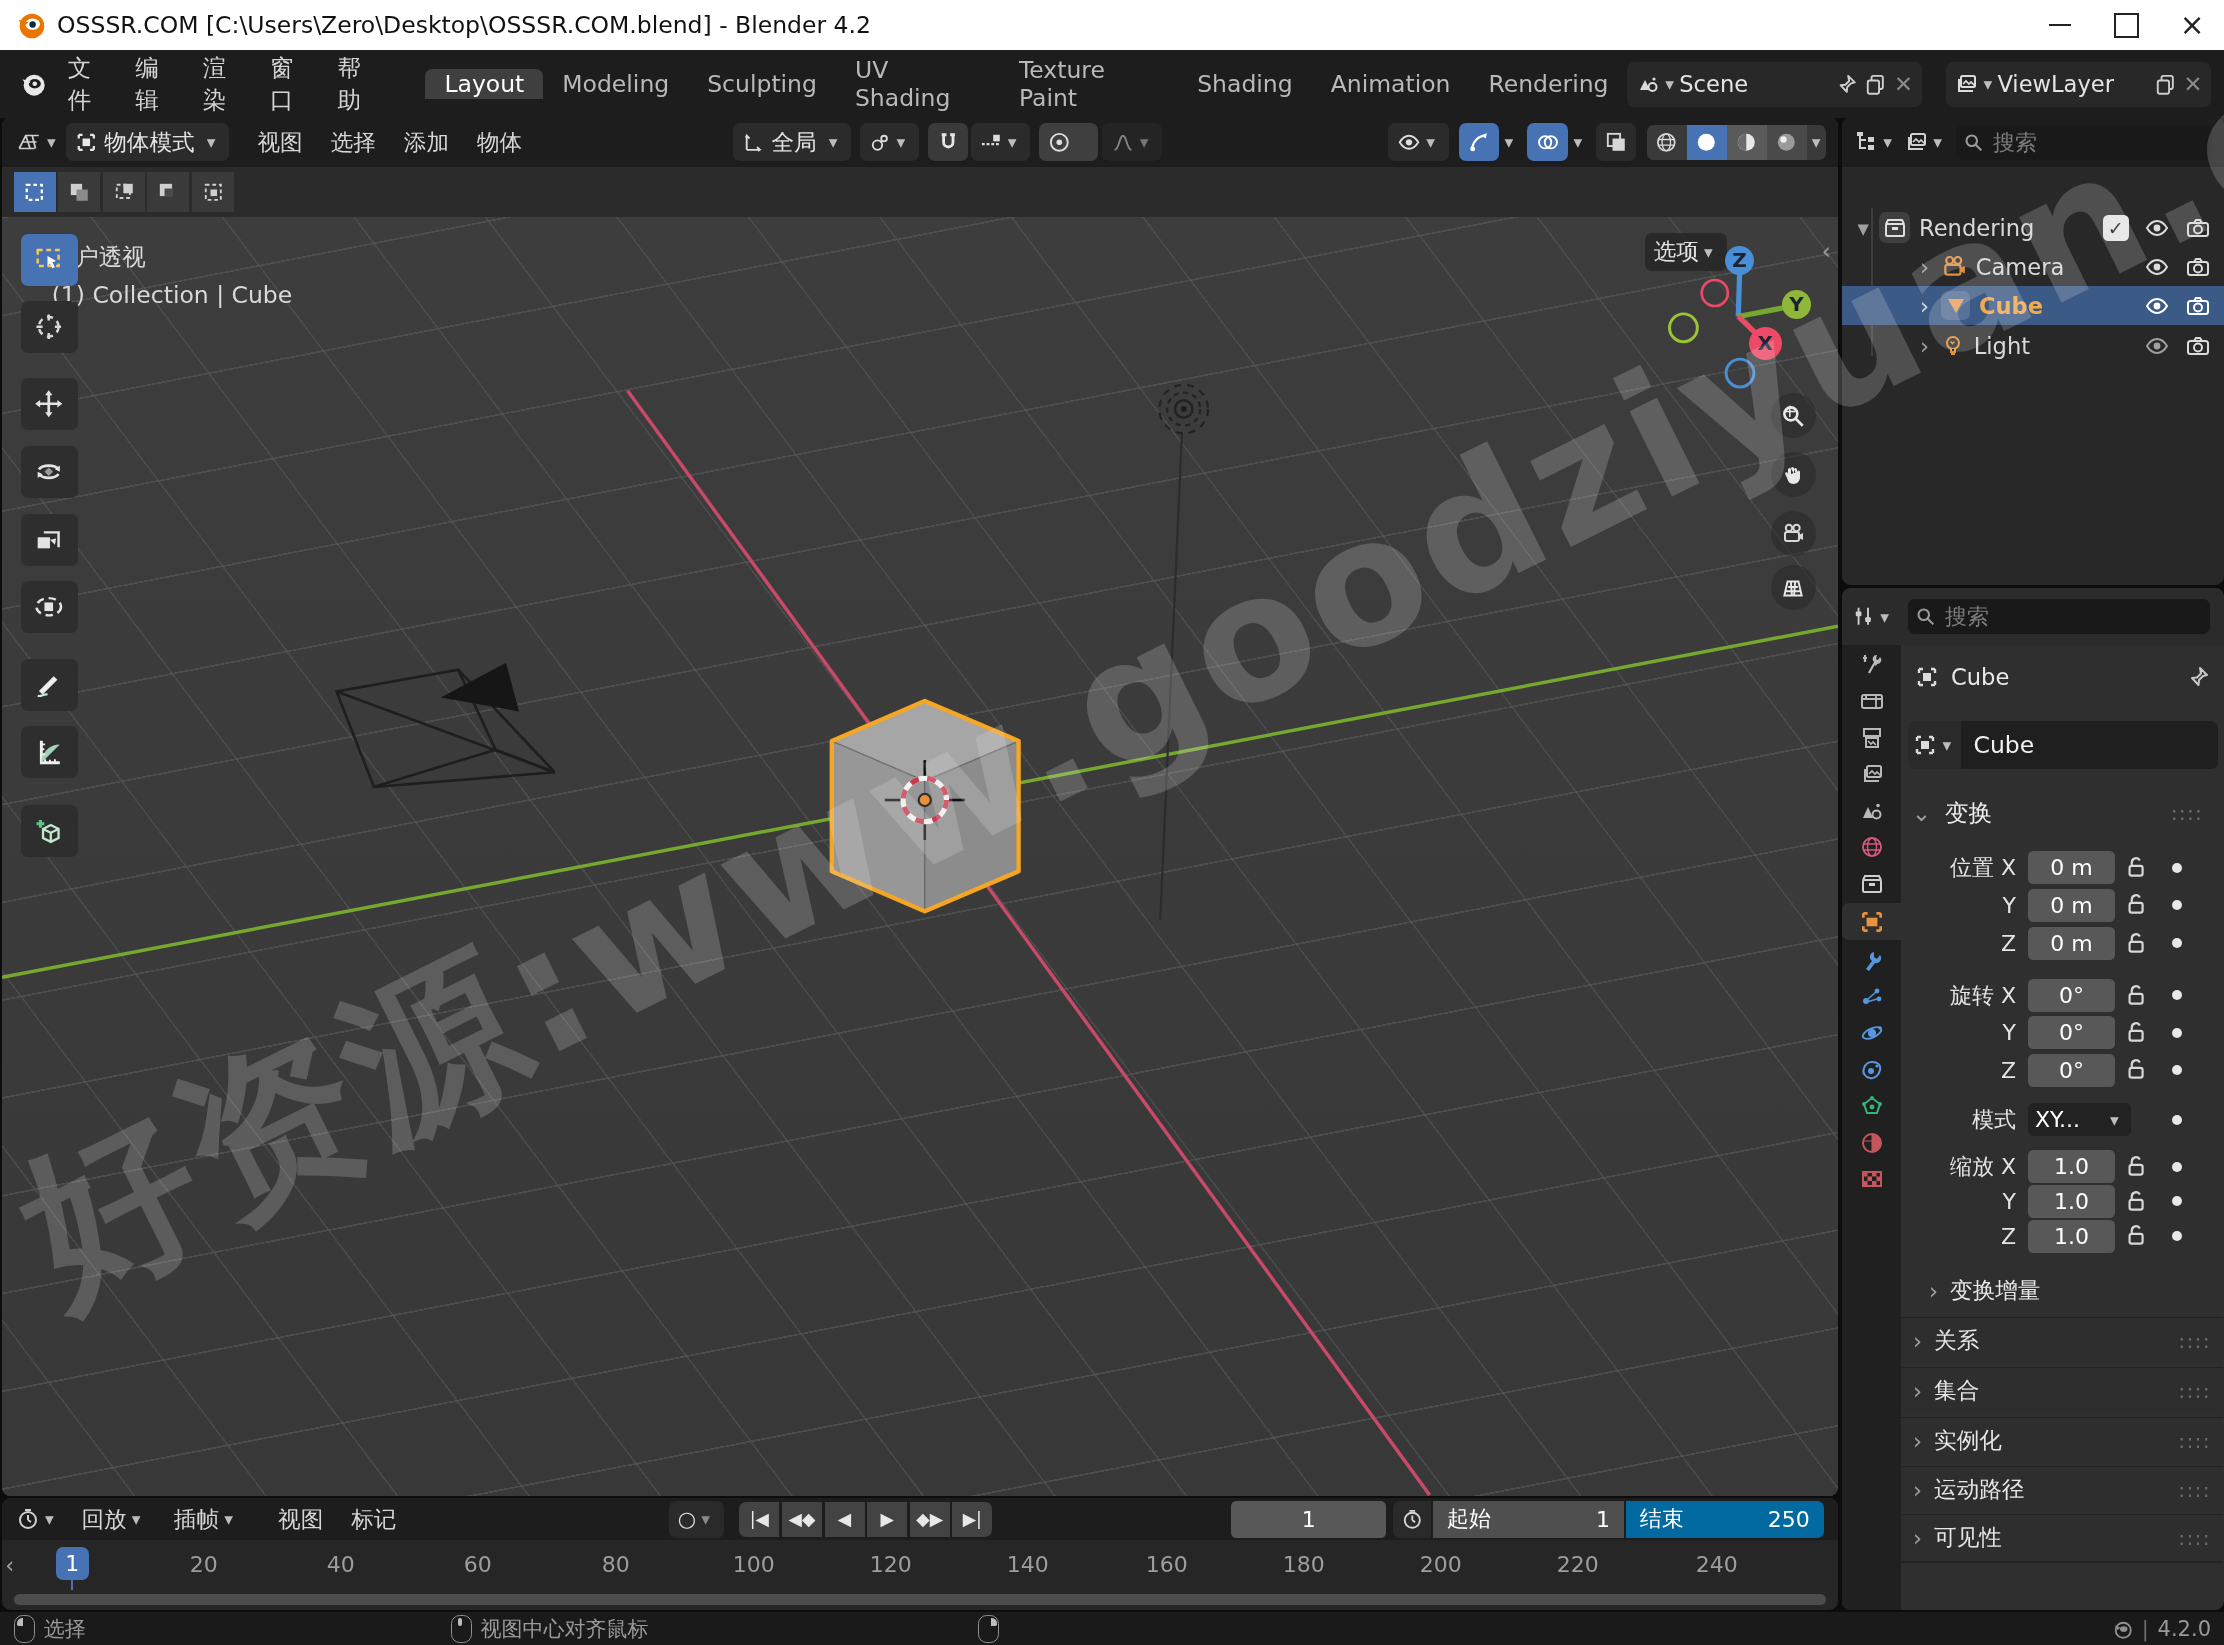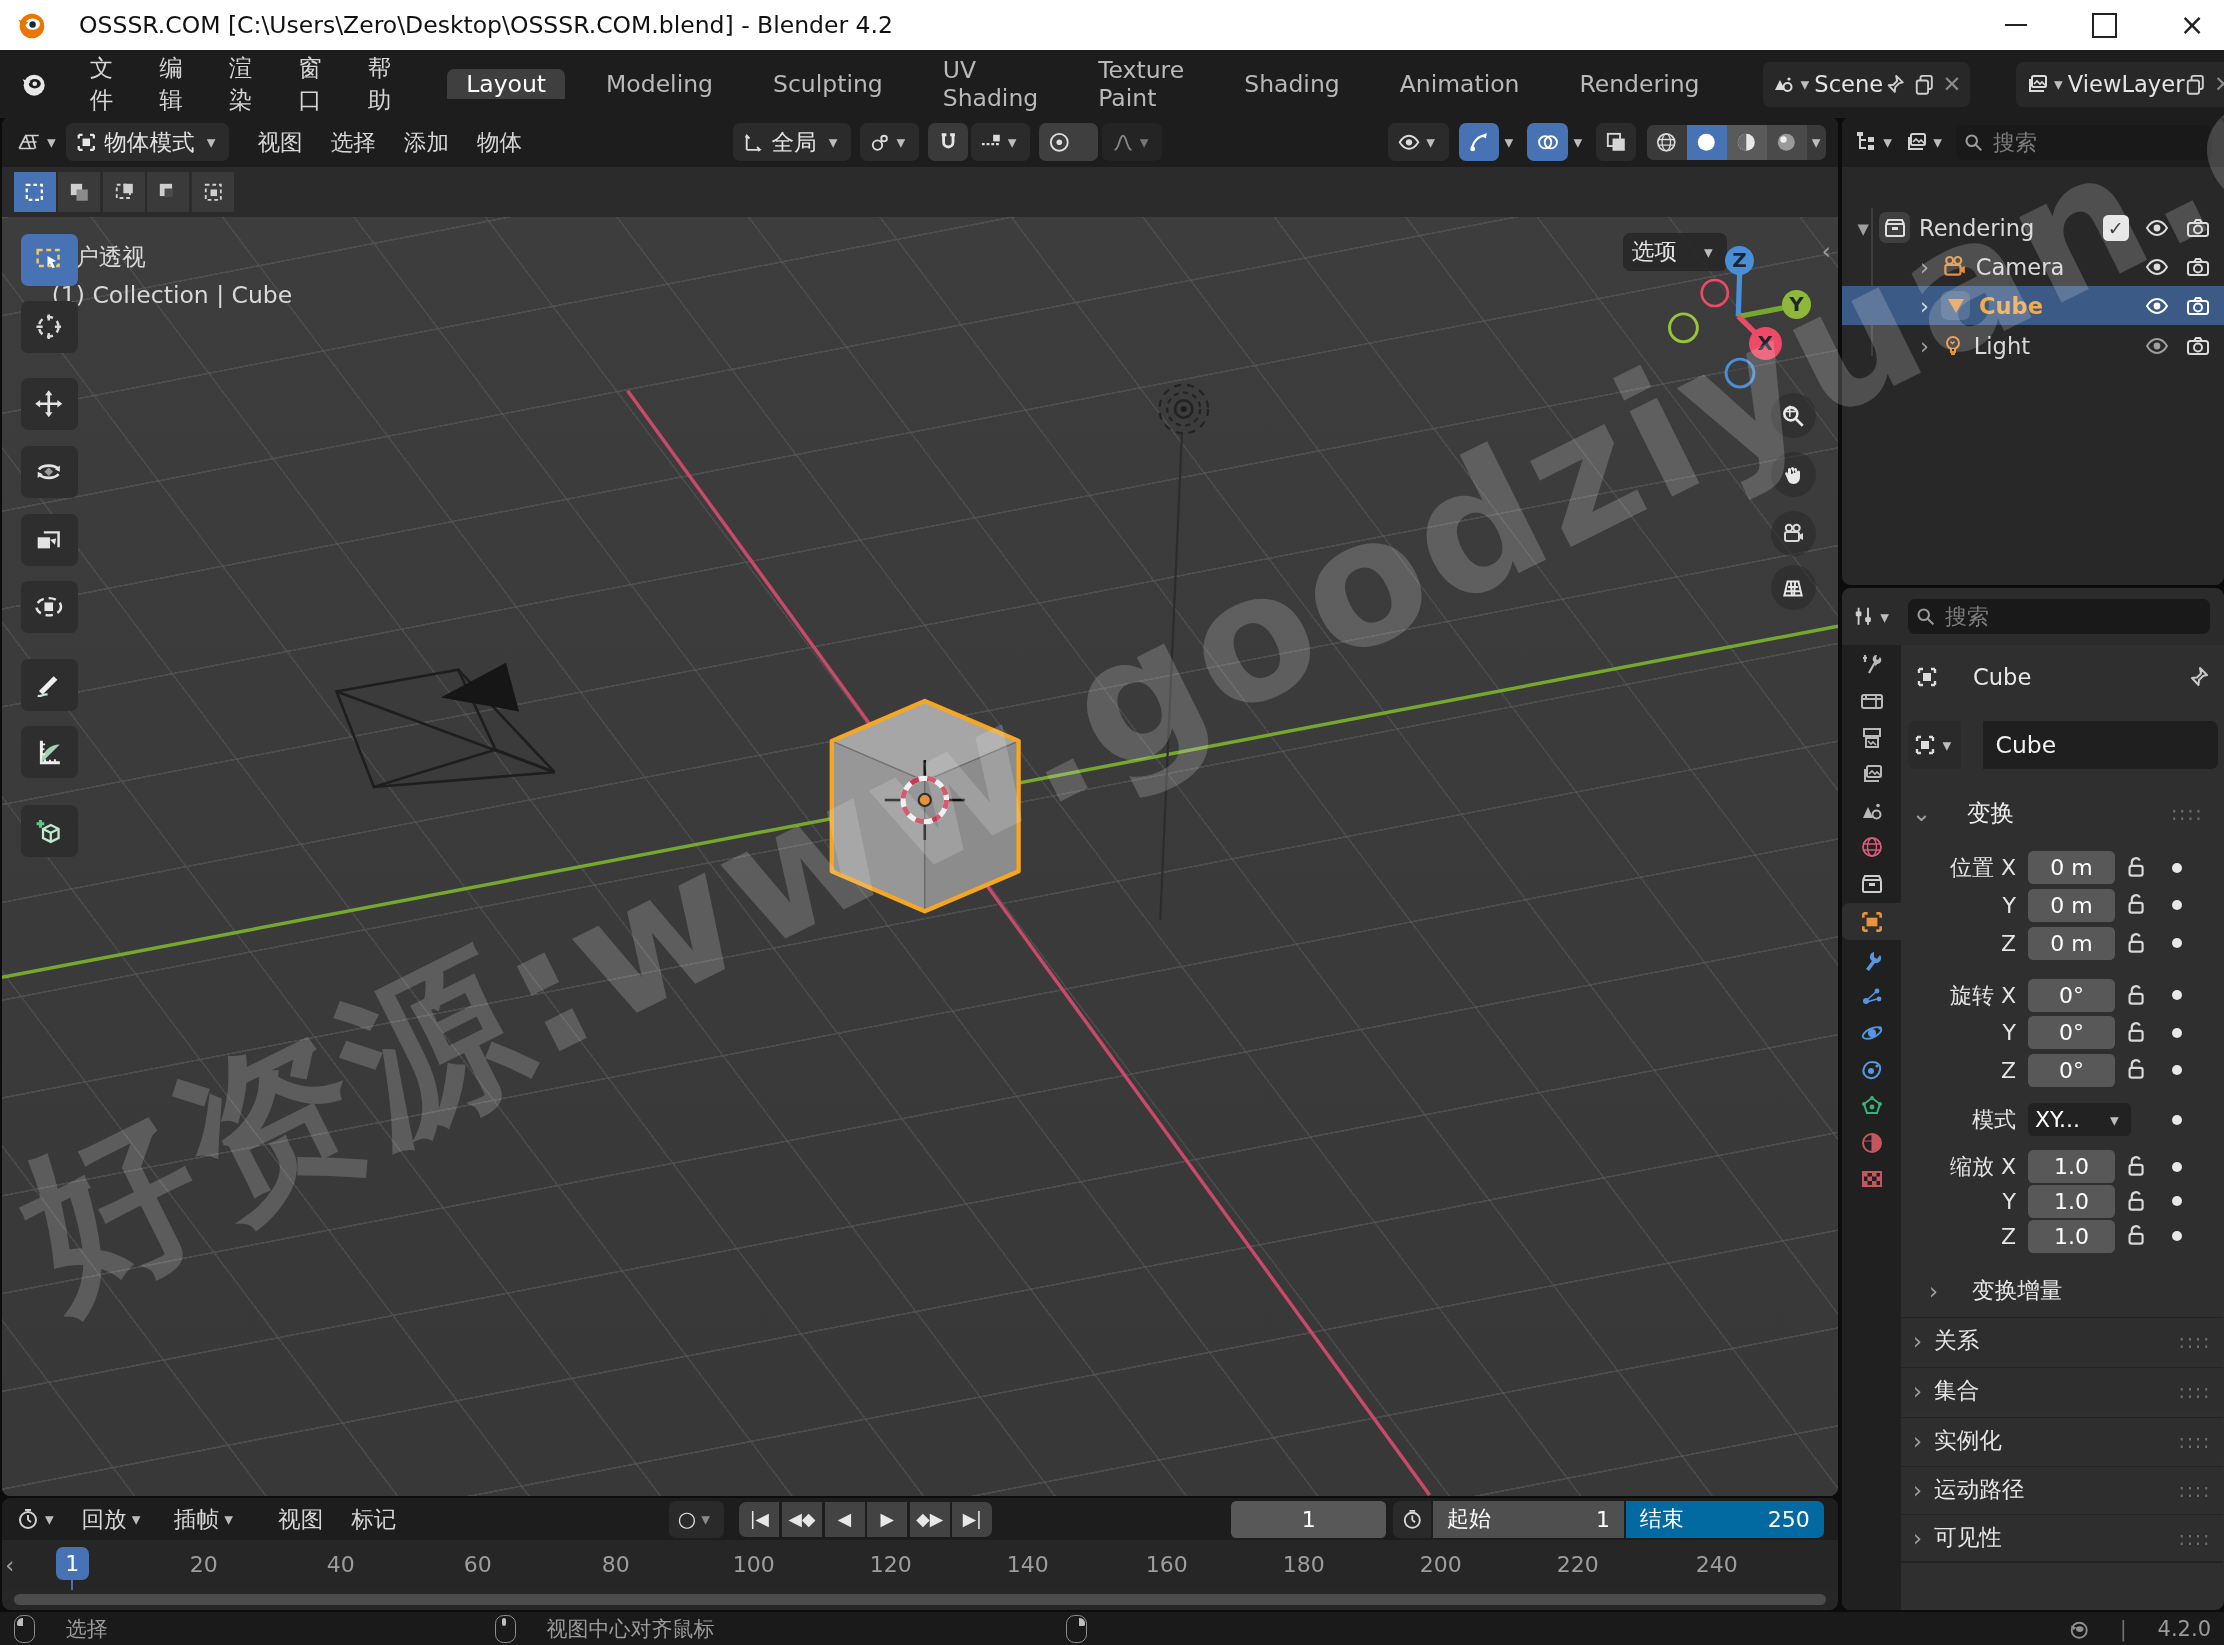--- a/index.html
+++ b/index.html
@@ -1,19 +1,19 @@
 <!DOCTYPE html>
 <html style="font-size:14px"><head>
 <meta charset="utf-8">
 <style>
   html,body{margin:0;padding:0;background:#0c0c0c;}
   .app{position:relative;width:2225px;height:1646px;background:#0c0c0c;overflow:hidden;
        font-family:"DejaVu Sans","Liberation Sans",sans-serif;color:#d8d8d8;
        -webkit-font-smoothing:antialiased;}
-  .abs{position:absolute;gap:22px;}
+  .abs{position:absolute;}
   .row{display:flex;align-items:center;}
   .nosel{user-select:none;}
 
   
   .titlebar{left:0;top:0;width:2225px;height:50px;background:#ffffff;color:#111;
             display:flex;align-items:center;font-size:23.5px;}
   .win-btn{width:66px;height:50px;display:flex;align-items:center;justify-content:center;color:#222;}
   .win-box{width:21px;height:21px;border:2.2px solid #222;}
   .win-min{width:22.6px;height:2.6px;background:#222;}
 

